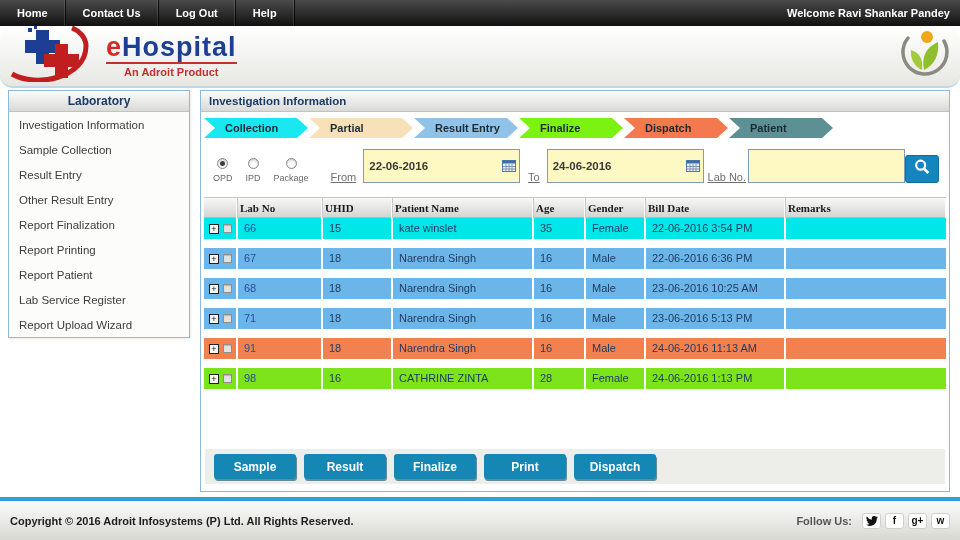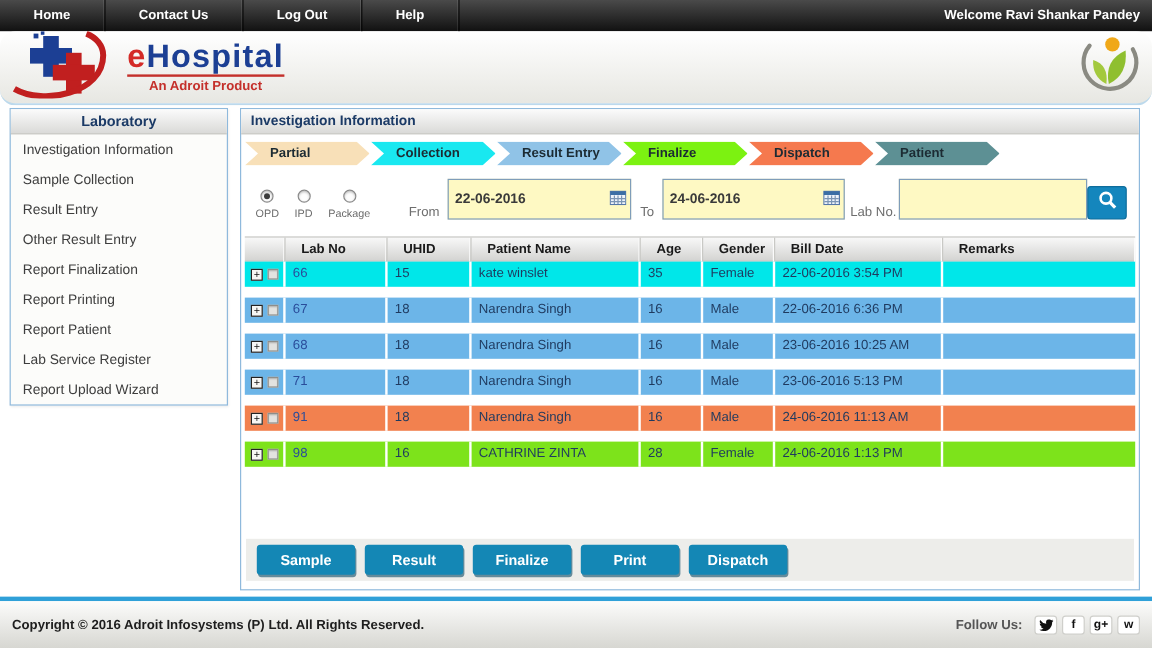--- a/index.html
+++ b/index.html
@@ -1,21 +1,21 @@
 <!DOCTYPE html>
 <html><head>
 <meta charset="utf-8">
 <style>
   * { margin:0; padding:0; box-sizing:border-box; }
   html,body { width:960px; height:540px; overflow:hidden; }
   body { font-family:"Liberation Sans", sans-serif; background:#ffffff; }
 
   
   .topnav { height:26px; background:linear-gradient(#4a4a4a,#111111); display:flex; align-items:stretch; }
-  .nav-item { color:#fff; font-size:11px; font-weight:bold; padding:0 28px; display:flex; align-items:center; border-right:1px solid rgba(0,0,0,.8); box-shadow:inset -1px 0 0 rgba(255,255,255,.12); cursor:pointer; }
+  .nav-item { color:#fff; font-size:11px; font-weight:bold; padding:0 17px; display:flex; align-items:center; border-right:1px solid rgba(0,0,0,.8); box-shadow:inset -1px 0 0 rgba(255,255,255,.12); cursor:pointer; }
   .welcome { margin-left:auto; color:#fff; font-size:11px; font-weight:bold; display:flex; align-items:center; padding-right:10px; }
 
   
   .header { height:62px; background:linear-gradient(#ffffff,#e7e7e2); border-bottom:2px solid #bcd9ec; display:flex; align-items:center;border-radius:13px; }
   .brand { display:flex; align-items:center; margin-left:8px; gap:6px; }
   .brand-name { font-size:27px; font-weight:bold; color:#1c3f94; letter-spacing:1px; line-height:26px; }
   .brand-name .e { color:#d42b27; }
   .brand-tag { border-top:2px solid #c4302b; margin-top:2px; text-align:center; color:#c4302b; font-size:11px; font-weight:bold; padding-top:2px; }
   .hosp { margin-left:auto; margin-right:8px; display:flex; align-items:center; gap:14px; }
   .hosp-text { text-align:right; }
@@ -36,30 +36,30 @@
   .steps { display:flex; margin:6px 3px 0 3px; }
   .step { width:104px; height:20px; line-height:20px; margin-right:1px; padding-left:21px; font-size:11px; font-weight:bold; color:#1c2b33;
           clip-path:polygon(0 0, calc(100% - 11px) 0, 100% 50%, calc(100% - 11px) 100%, 0 100%, 11px 50%); }
 
   .filters { display:flex; align-items:flex-end; margin:9px 10px 0 12px; height:36px; }
   .radio-group { display:flex; gap:13px; margin-right:16px; }
   .radio-opt { display:flex; flex-direction:column; align-items:center; gap:4px; font-size:9px; color:#6b6b6b; cursor:pointer; }
   .radio { width:11px; height:11px; border:1px solid #8a8a8a; border-radius:50%; background:#fdfdfd; box-shadow:inset 0 1px 2px rgba(0,0,0,.25); }
   .radio.on { position:relative; }
   .radio.on::after { content:""; position:absolute; left:2px; top:2px; width:5px; height:5px; border-radius:50%; background:#3c3c3c; }
-  .f-label { font-size:11px; color:#6e6e6e; margin:0 7px 0 16px; white-space:nowrap; }
+  .f-label { font-size:11px; color:#6e6e6e; margin:0 7px 0 6px; white-space:nowrap;text-decoration:underline; }
   .inp { height:34px; border:1px solid #7f9db9; background:#fef9c3; font-size:11.5px; color:#333;margin-top:12px; }
   .date-box { width:157px; display:flex; align-items:center; justify-content:space-between; padding:0 3px 0 5px; font-weight:bold; color:#3a3a3a; }
   .lab-input { width:157px; padding:0 4px; font-family:"Liberation Sans",sans-serif; }
   .search-btn { margin-left:auto; width:34px; height:28px; background:#1486bd; border:1px solid #0f6d9c; border-radius:3px; display:flex; align-items:center; justify-content:center; cursor:pointer; }
 
   .table { margin:14px 3px 0 3px; font-size:11px; }
   .grid-row { display:grid; grid-template-columns:34px 85px 70px 141px 52px 60px 140px 1fr; }
   .thead { height:21px; background:linear-gradient(#f8f8f8,#d4d4d2); border-top:1px solid #c6c6c2; border-bottom:1px solid #b9b9b5; font-weight:bold; color:#1a1a1a; }
-  .thead .cell { line-height:20px; padding-left:13px; border-right:1px solid #c9c9c5; box-shadow:inset -1px 0 0 #fbfbfb; }
+  .thead .cell { line-height:20px; padding-left:2px; border-right:1px solid #c9c9c5; box-shadow:inset -1px 0 0 #fbfbfb;font-family:Liberation Serif, serif; }
   .trow { height:21px; margin-bottom:9px; color:#1f3a5f; }
   .trow .cell { line-height:21px; padding-left:6px; border-right:2px solid #fff; overflow:hidden; white-space:nowrap; }
   .trow .labno { color:#2a4d9b; cursor:pointer; }
   .expander-cell { display:flex; align-items:center; gap:4px; padding-left:5px !important; }
   .expand-icon { width:10px; height:10px; border:1px solid #222; background:#f6f6f4; font-size:9px; line-height:8px; text-align:center; color:#111; cursor:pointer; }
   .expand-icon::before { content:"+"; }
   .row-check { width:9px; height:9px; border:1px solid #8e8e8a; background:#e3e3e0; box-shadow:inset 0 1px 1px rgba(0,0,0,.2); cursor:pointer; }
 
   .actions { position:absolute; left:4px; right:4px; bottom:7px; height:35px; background:#ededea; display:flex; align-items:center; gap:8px; padding-left:9px; }
   .action-btn { min-width:82px; height:25px; background:#1487b5; color:#fff; font-size:12px; font-weight:bold; border:none; border-radius:3px; box-shadow:1px 2px 0 rgba(9,74,102,.6); cursor:pointer; font-family:"Liberation Sans",sans-serif; }
@@ -139,23 +139,23 @@
 
       <div class="side-item">Report Upload Wizard</div>
 
   </div>
 
   <div class="panel">
     <div class="box-header">Investigation Information</div>
 
     <div class="steps">
 
+        <div class="step" style="background: rgb(25, 232, 240);">Collection</div>
+
         <div class="step" style="background: rgb(248, 224, 184);">Partial</div>
-
-        <div class="step" style="background: rgb(25, 232, 240);">Collection</div>
 
         <div class="step" style="background: rgb(144, 195, 231);">Result Entry</div>
 
         <div class="step" style="background: rgb(124, 242, 17);">Finalize</div>
 
         <div class="step" style="background: rgb(245, 121, 78);">Dispatch</div>
 
         <div class="step" style="background: rgb(93, 144, 148);">Patient</div>
 
     </div>

